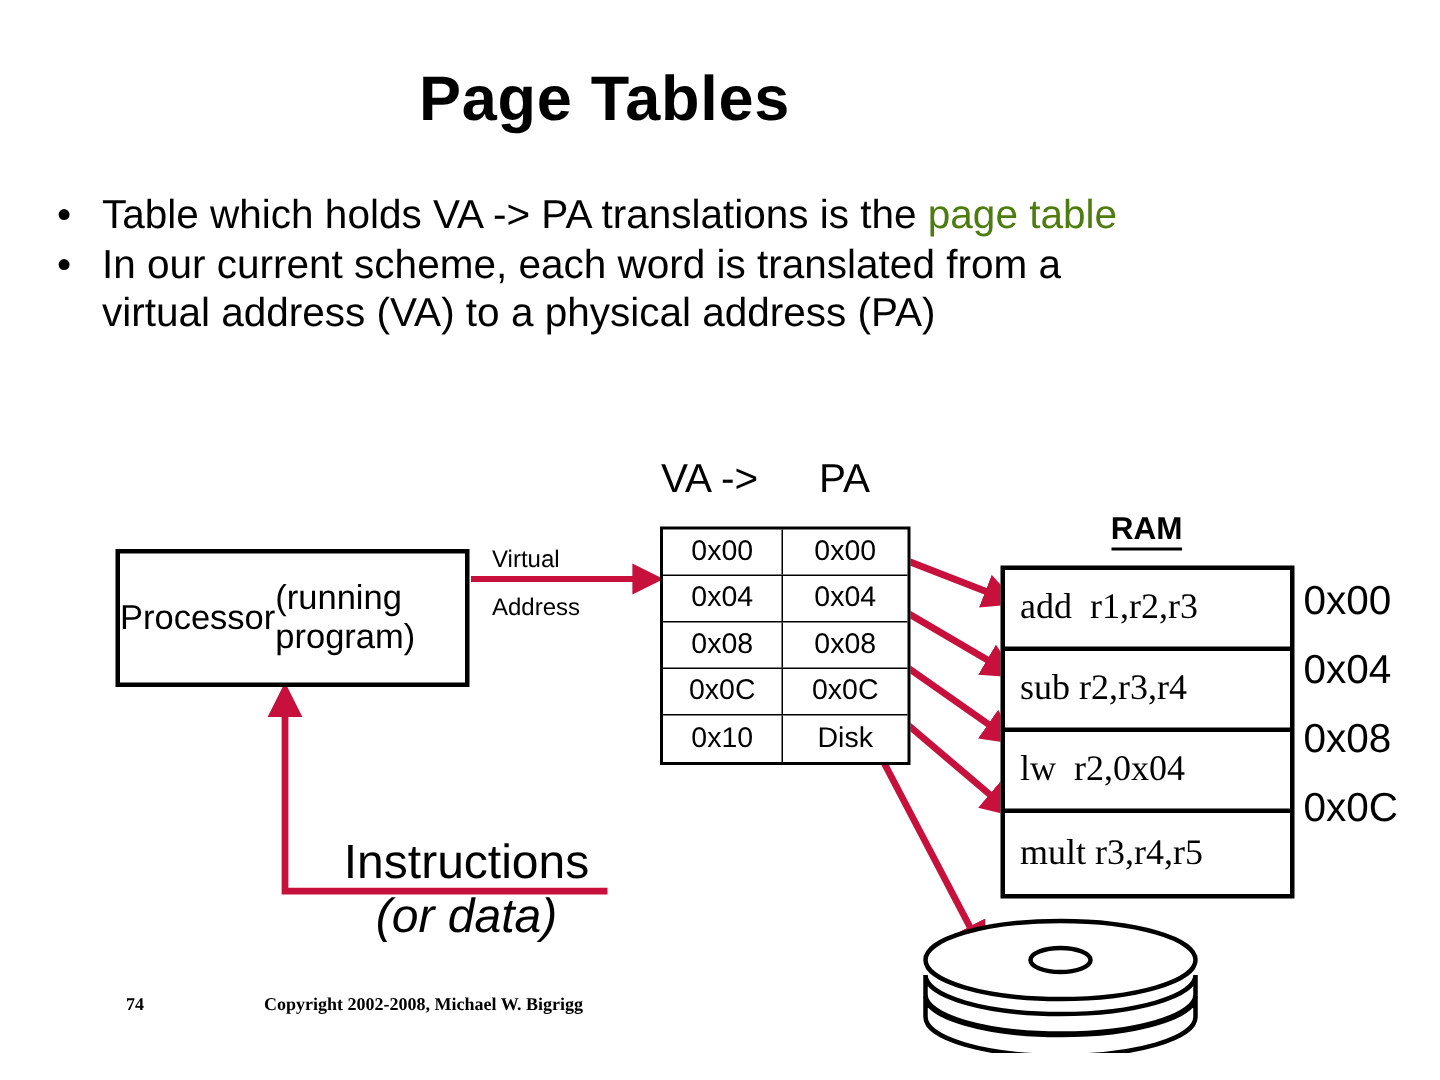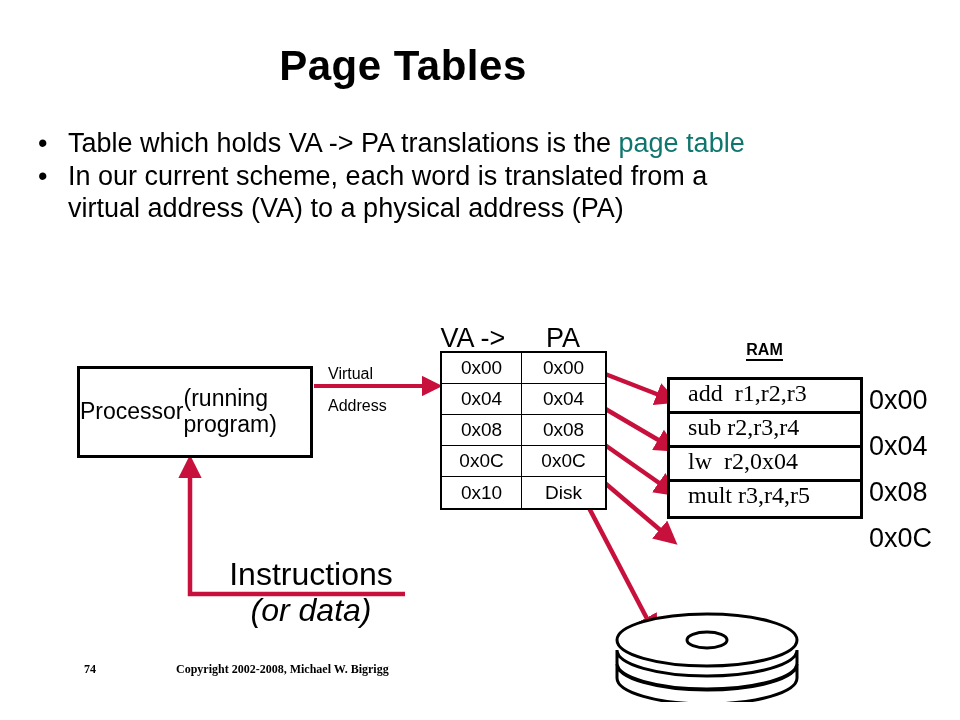--- a/index.html
+++ b/index.html
@@ -54,21 +54,21 @@
   .bullet-dot {
     flex: 0 0 auto;
     width: 30px;
     text-align: left;
     font-size: 27px;
     line-height: 1.16;
   }
   .bullet-text {
     flex: 1 1 auto;
   }
-  .hl-red { color: #0f766e; }
+  .hl-red { color: #4d7c0f; }
 
   
   #diagram {
     position: absolute;
     left: 0; top: 0;
     width: 960px;
     height: 720px;
   }
   #arrow-layer {
     position: absolute;
@@ -111,21 +111,20 @@
   
   #pt-header {
     position: absolute;
     left: 430px;
     top: 305px;
     width: 180px;
     display: flex;
     font-size: 27px;
     font-weight: normal;
     line-height: 1.1;
-    margin-top: 19px;
   }
   #pt-header .pth-va { width: 86px; text-align: center; }
   #pt-header .pth-pa { width: 94px; text-align: center; }
 
   #page-table {
     position: absolute;
     left: 440px;
     top: 351px;
     width: 167px;
     border: 2px solid #000;
@@ -149,44 +148,44 @@
   .pt-cell-va { width: 80px; border-right: 1px solid #000; }
   .pt-cell-pa { width: 83px; }
 
   
   #ram-header {
     position: absolute;
     left: 667px;
     top: 341px;
     width: 195px;
     text-align: center;
-    font-size: 16px;
+    font-size: 21px;
     font-weight: bold;
     line-height: 1.1;
   }
   #ram-header span {
     border-bottom: 2px solid #000;
     padding-bottom: 1px;
   }
 
   #ram-box {
     position: absolute;
     left: 667px;
     top: 377px;
     width: 196px;
     border: 3px solid #000;
     box-sizing: border-box;
     background: #fff;
   }
   .ram-row {
-    height: 34px;
+    height: 54px;
     border-bottom: 3px solid #000;
     display: flex;
-    align-items: flex-start;
-    padding-left: 18px;
+    align-items: center;
+    padding-left: 10px;
     box-sizing: border-box;
     font-family: "Liberation Serif", serif;
     font-size: 24px;
     white-space: pre;
   }
   .ram-row:last-child { border-bottom: none; }
 
   #ram-addresses {
     position: absolute;
     left: 869px;

